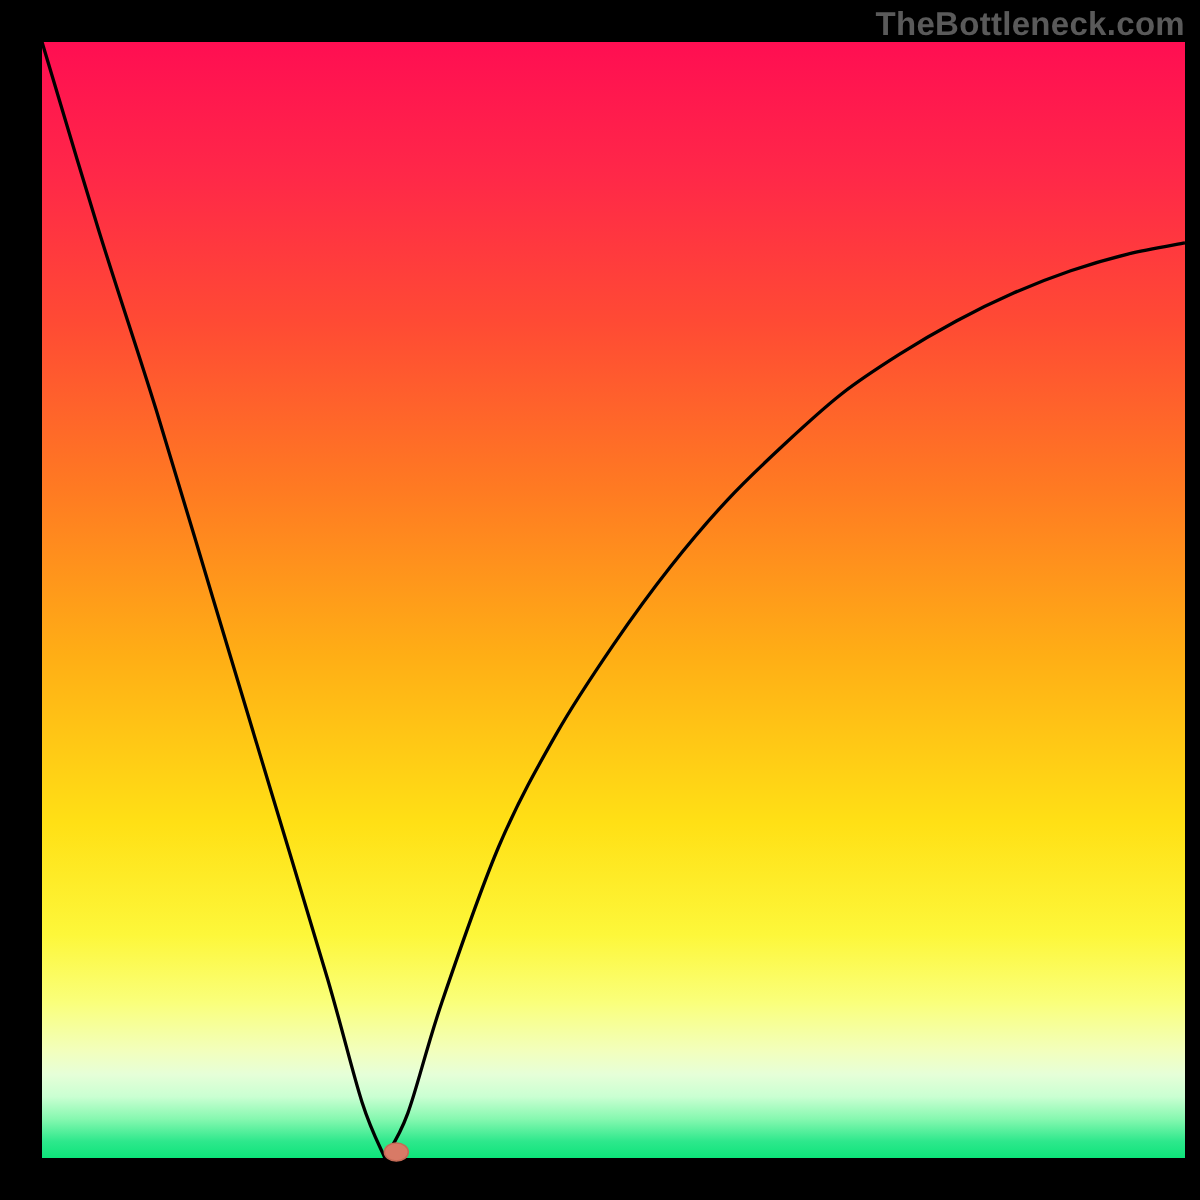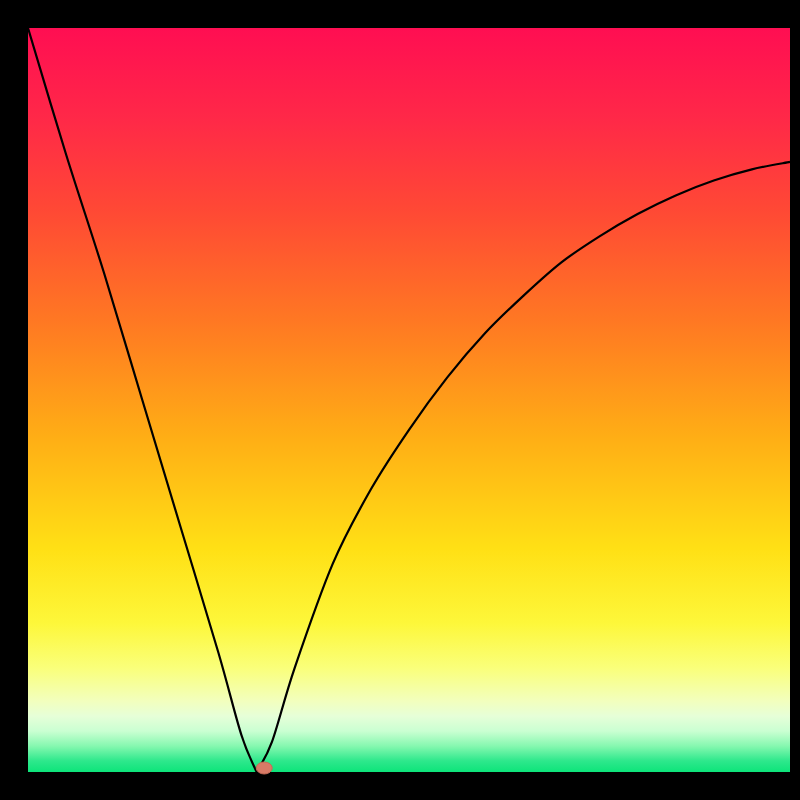--- a/index.html
+++ b/index.html
@@ -27,20 +27,21 @@
     z-index: 10;
   }
   svg {
     display: block;
   }
 </style>
 </head>
 <body>
 
 <div class="container">
+  <div class="attribution">TheBottleneck.com</div>
 
   <svg id="chart-svg" width="800" height="800" viewBox="0 0 800 800">
     <defs>
       <linearGradient id="bg-grad" x1="0" y1="0" x2="0" y2="1">
           <stop offset="0.00%" stop-color="#ff0e52"></stop>
           <stop offset="12.00%" stop-color="#ff2848"></stop>
           <stop offset="25.00%" stop-color="#ff4a34"></stop>
           <stop offset="40.00%" stop-color="#ff7a22"></stop>
           <stop offset="55.00%" stop-color="#ffae15"></stop>
           <stop offset="70.00%" stop-color="#ffe015"></stop>

